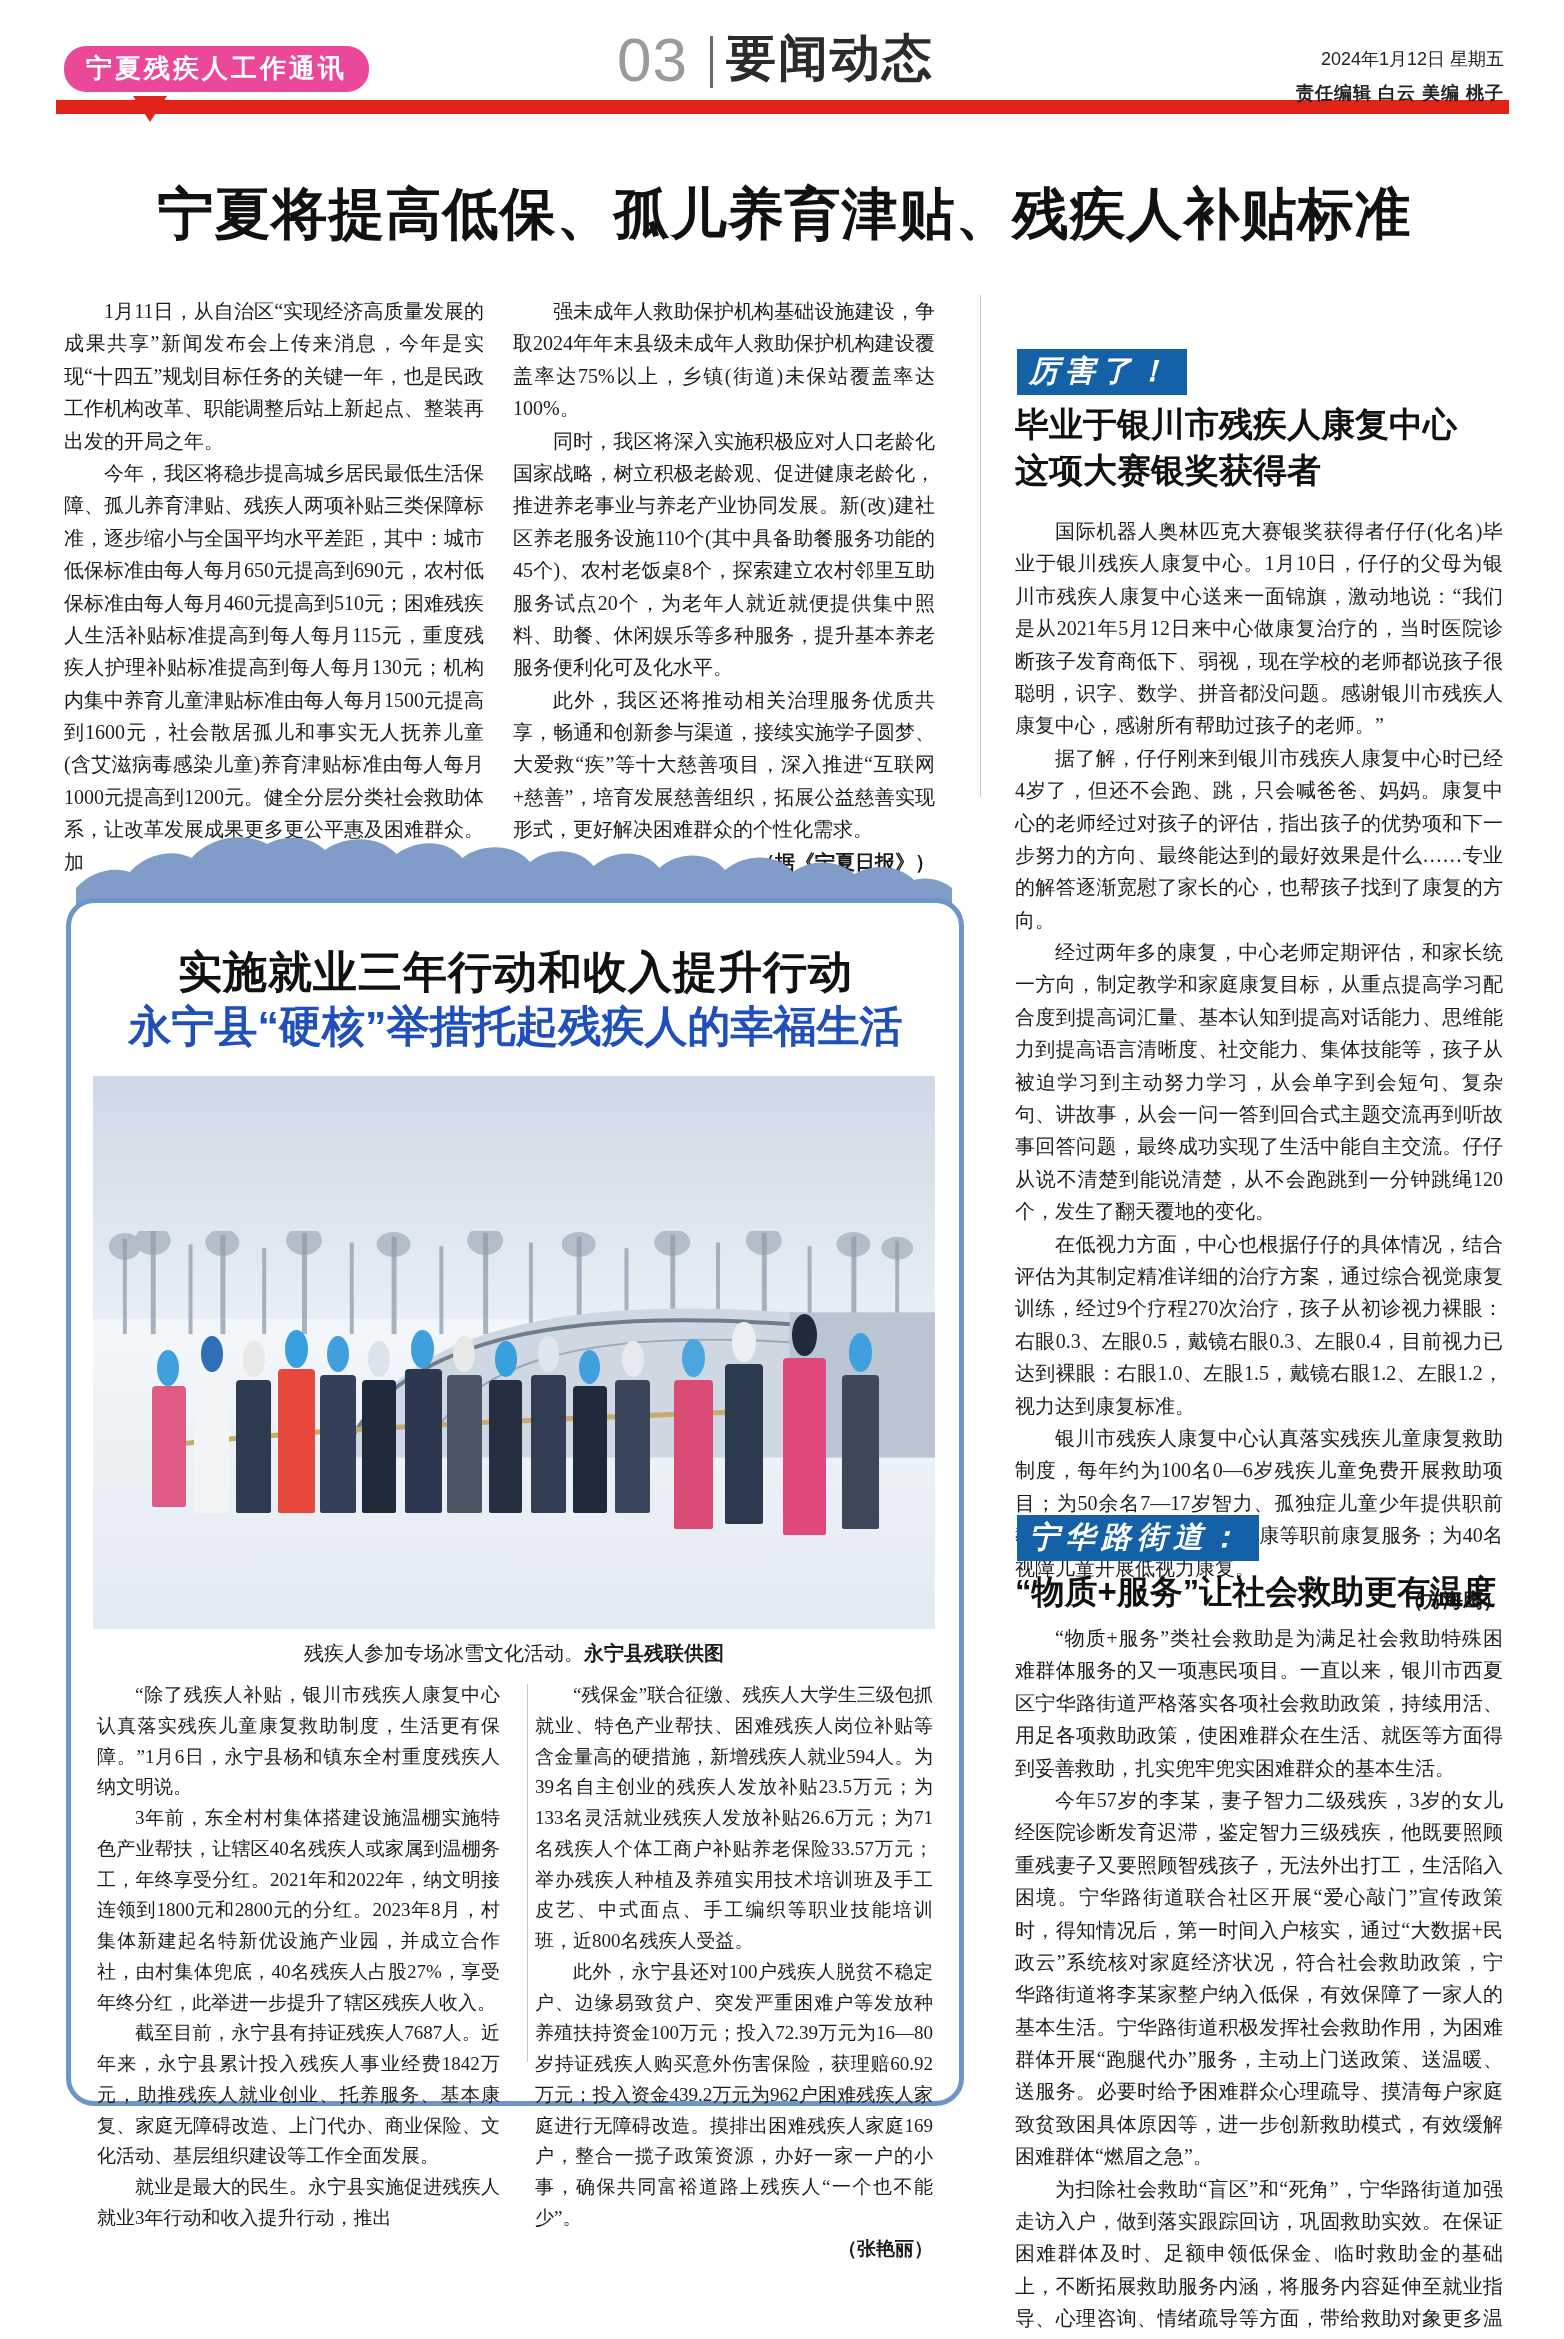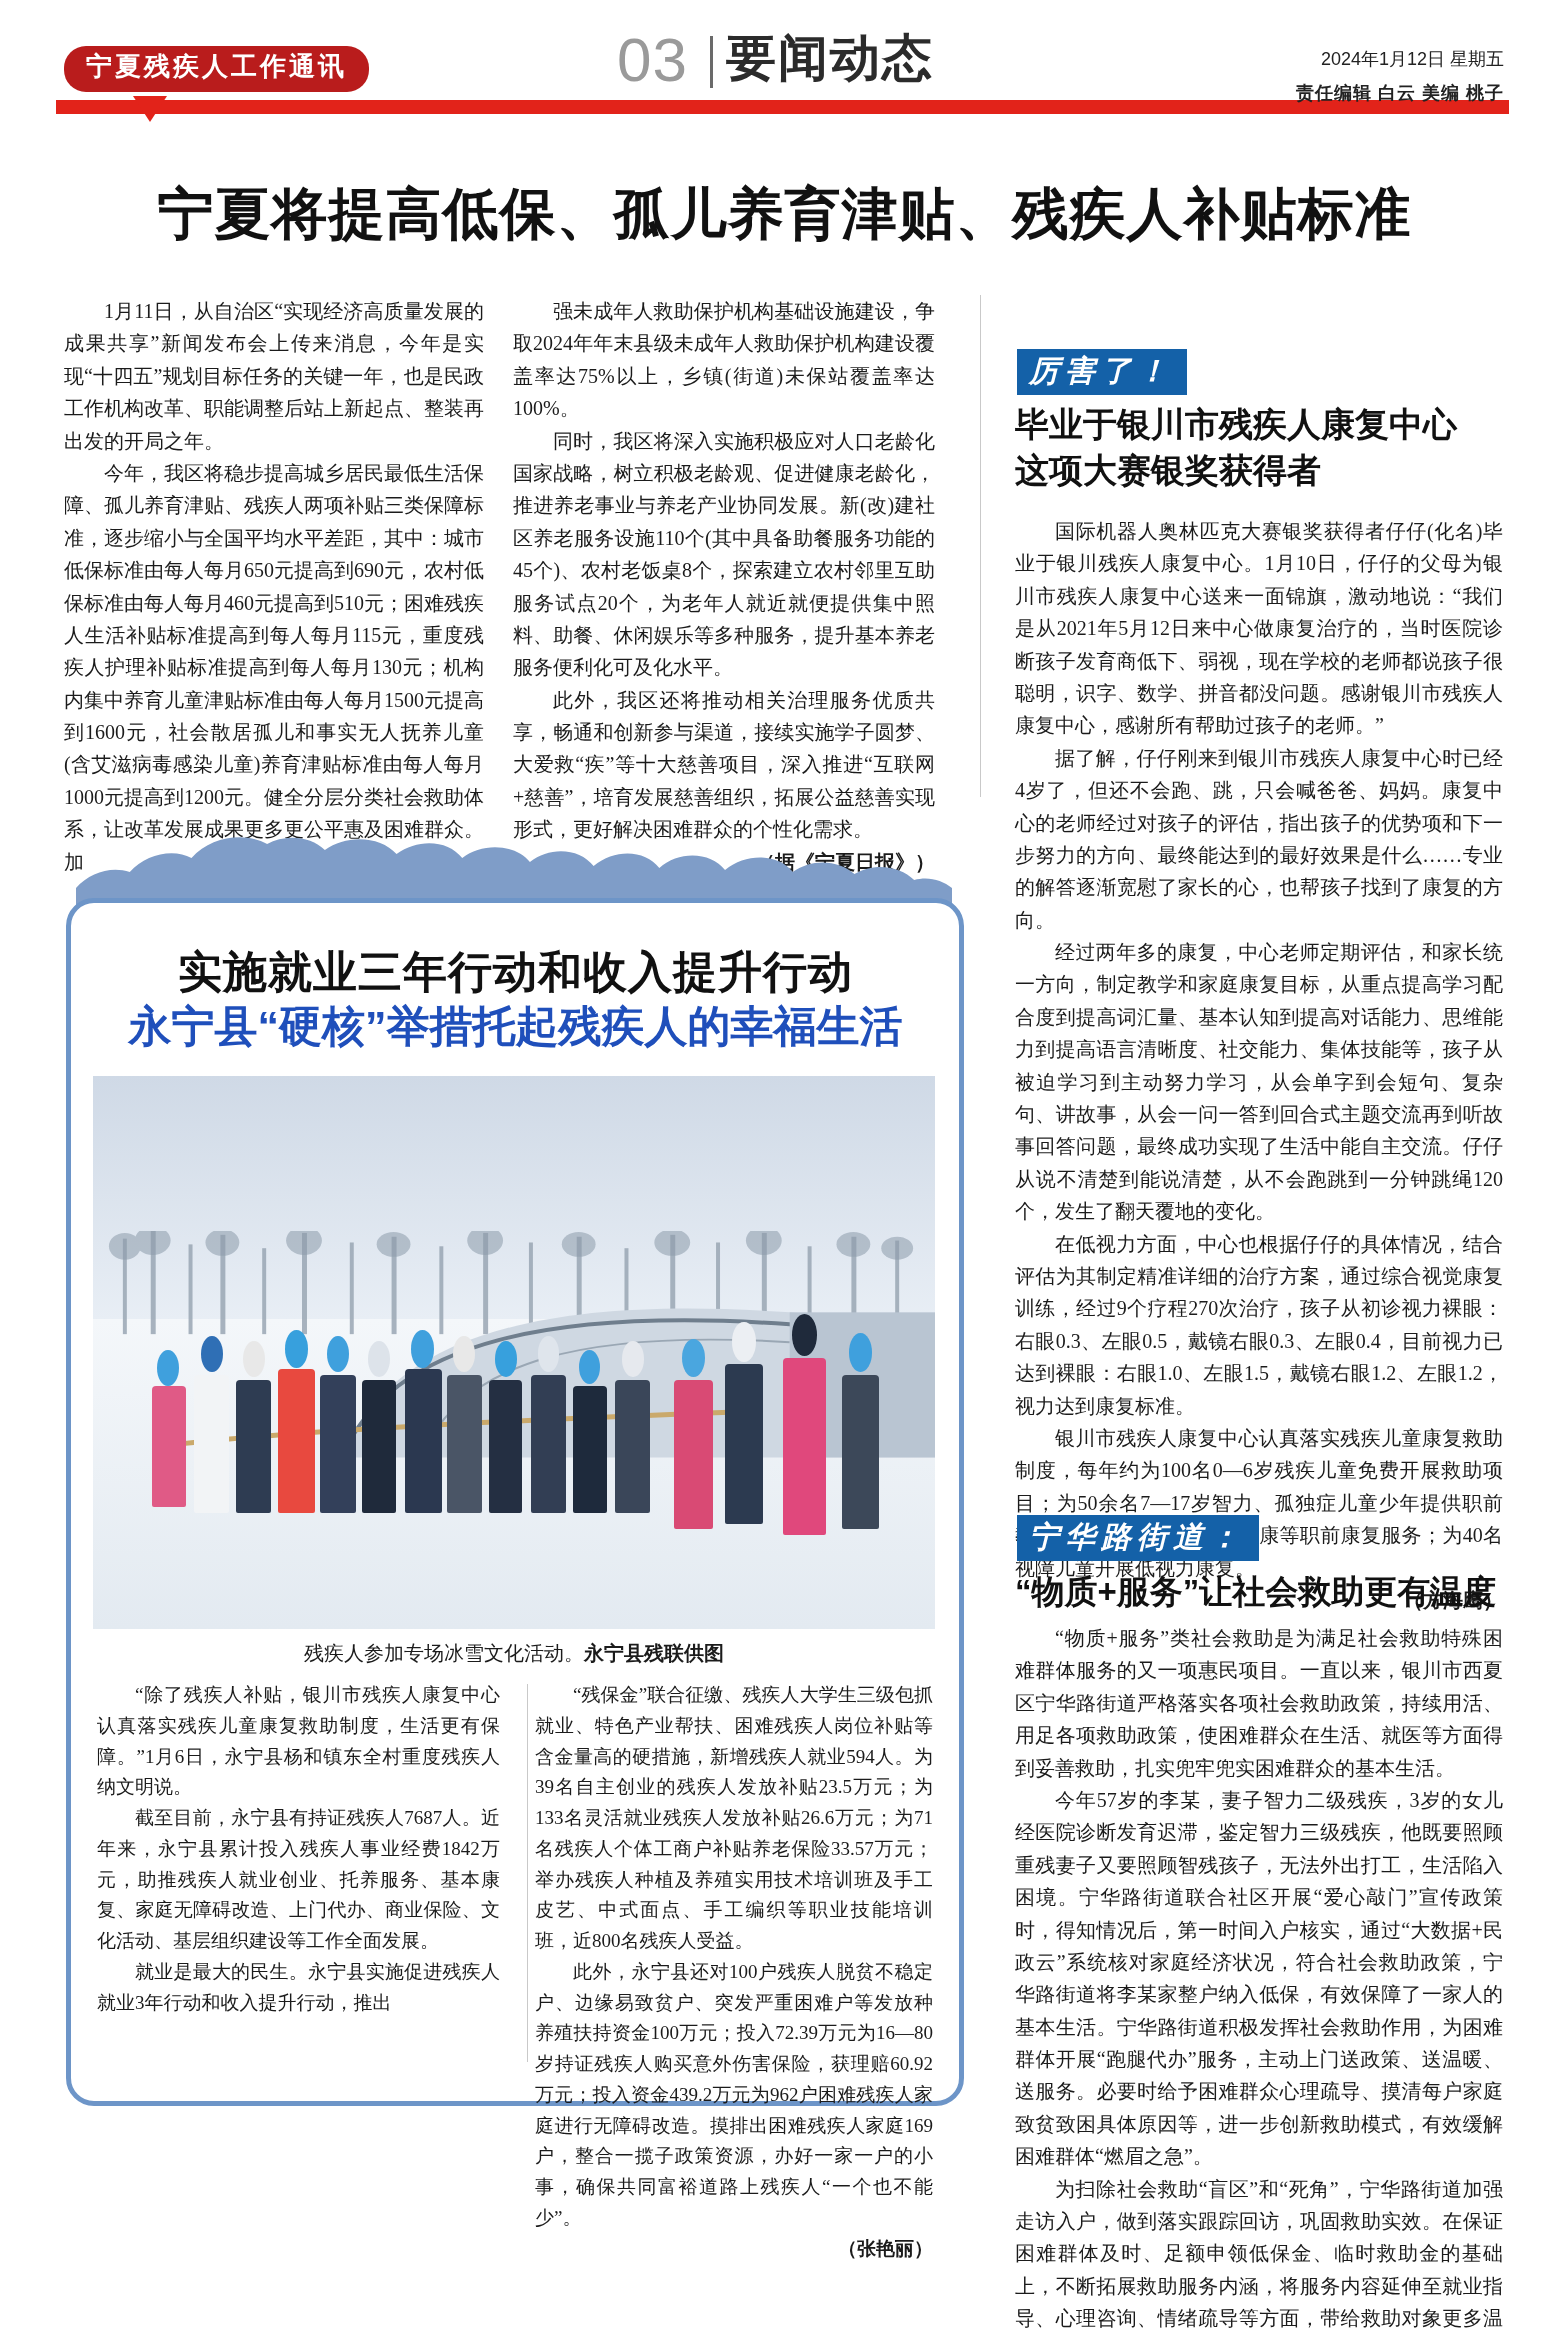--- a/index.html
+++ b/index.html
@@ -19,23 +19,23 @@
   
   .masthead {
     position: absolute;
     left: 0; top: 0;
     width: 1564px;
     height: 149px;
   }
   .mast-badge {
     position: absolute;
     left: 64px; top: 46px;
-    background: #b91c1c;
+    background: #ec4899;
     color: #ffffff;
-    font-family: Liberation Mono, monospace;
+    font-family: Liberation Sans, sans-serif;
     font-weight: bold;
     font-size: 26px;
     letter-spacing: 3px;
     padding: 9px 22px 11px 22px;
     border-radius: 22px;
     line-height: 1;
     white-space: nowrap;
   }
   .mast-badge-tail {
     position: absolute;
@@ -398,20 +398,21 @@
     <div class="head" style="left:89.8%;top:46.5%;width:2.7%;height:7.0%; background:#3fa0dd;"></div>
   </div>
 </div>
 
 <div class="feature-caption">
   <span>残疾人参加专场冰雪文化活动。</span><b>永宁县残联供图</b>
 </div>
 
 <div class="body-col" style="left:97px; top:1680px; width:403px; font-size:19px;">
   <p>“除了残疾人补贴，银川市残疾人康复中心认真落实残疾儿童康复救助制度，生活更有保障。”1月6日，永宁县杨和镇东全村重度残疾人纳文明说。</p>
+  <p>3年前，东全村村集体搭建设施温棚实施特色产业帮扶，让辖区40名残疾人或家属到温棚务工，年终享受分红。2021年和2022年，纳文明接连领到1800元和2800元的分红。2023年8月，村集体新建起名特新优设施产业园，并成立合作社，由村集体兜底，40名残疾人占股27%，享受年终分红，此举进一步提升了辖区残疾人收入。</p>
   <p>截至目前，永宁县有持证残疾人7687人。近年来，永宁县累计投入残疾人事业经费1842万元，助推残疾人就业创业、托养服务、基本康复、家庭无障碍改造、上门代办、商业保险、文化活动、基层组织建设等工作全面发展。</p>
   <p>就业是最大的民生。永宁县实施促进残疾人就业3年行动和收入提升行动，推出</p>
 </div>
 
 <div class="feature-divider" style="left:527px; top:1684px; height:378px;"></div>
 
 <div class="body-col" style="left:535px; top:1680px; width:398px; font-size:19px;">
   <p>“残保金”联合征缴、残疾人大学生三级包抓就业、特色产业帮扶、困难残疾人岗位补贴等含金量高的硬措施，新增残疾人就业594人。为39名自主创业的残疾人发放补贴23.5万元；为133名灵活就业残疾人发放补贴26.6万元；为71名残疾人个体工商户补贴养老保险33.57万元；举办残疾人种植及养殖实用技术培训班及手工皮艺、中式面点、手工编织等职业技能培训班，近800名残疾人受益。</p>
   <p>此外，永宁县还对100户残疾人脱贫不稳定户、边缘易致贫户、突发严重困难户等发放种养殖扶持资金100万元；投入72.39万元为16—80岁持证残疾人购买意外伤害保险，获理赔60.92万元；投入资金439.2万元为962户困难残疾人家庭进行无障碍改造。摸排出困难残疾人家庭169户，整合一揽子政策资源，办好一家一户的小事，确保共同富裕道路上残疾人“一个也不能少”。</p>
   <p class="byline">（张艳丽）</p>

